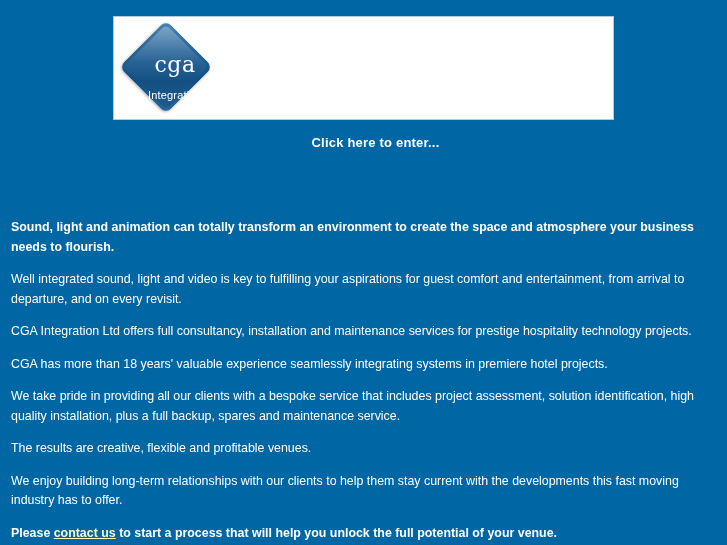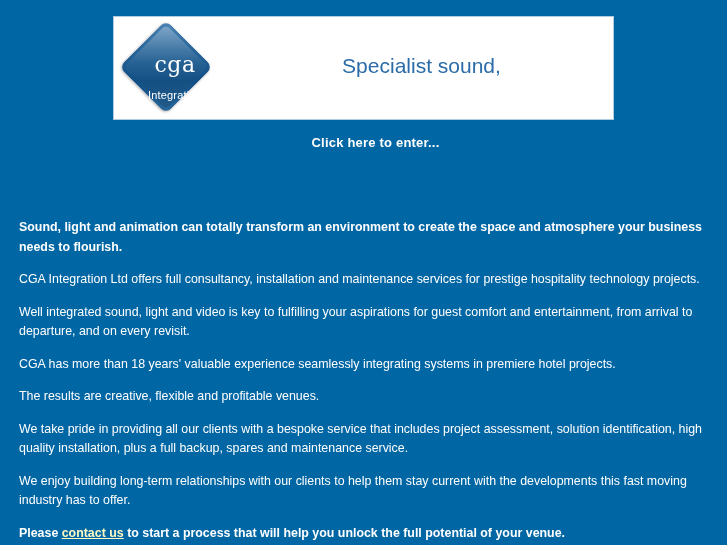--- a/index.html
+++ b/index.html
@@ -113,21 +113,21 @@
   #body-copy {
     position: absolute;
     left: 11px;
     top: 218px;
     width: 706px;
     color: #FFFFFF;
     font-size: 12.4px;
     line-height: 19.5px;
   }
   #body-copy p {
-    margin: 0 0 13px 8px;
+    margin: 0 0 13px 0;
   }
   #body-copy p.bold {
     font-weight: bold;
   }
   #contact-us-link {
     color: #fef9c3;
     text-decoration: underline;
     font-weight: bold;
   }
 </style>
@@ -138,29 +138,28 @@
 
   <div id="logo-wrap">
     <div id="logo-diamond"></div>
     <div id="logo-text">
       <span class="cga">cga</span>
       <span class="integration">Integration</span>
     </div>
   </div>
 
   <div id="banner-tagline">
-    <span class="line1">Specialist sound,</span>
   </div>
 
 </div>
 
 <a id="enter-link" href="#">Click here to enter...</a>
 
 <div id="body-copy">
   <p class="bold">Sound, light and animation can totally transform an environment to create the space and atmosphere your business needs to flourish.</p>
+  <p>Well integrated sound, light and video is key to fulfilling your aspirations for guest comfort and entertainment, from arrival to departure, and on every revisit.</p>
   <p>CGA Integration Ltd offers full consultancy, installation and maintenance services for prestige hospitality technology projects.</p>
-  <p>Well integrated sound, light and video is key to fulfilling your aspirations for guest comfort and entertainment, from arrival to departure, and on every revisit.</p>
   <p>CGA has more than 18 years' valuable experience seamlessly integrating systems in premiere hotel projects.</p>
+  <p>We take pride in providing all our clients with a bespoke service that includes project assessment, solution identification, high quality installation, plus a full backup, spares and maintenance service.</p>
   <p>The results are creative, flexible and profitable venues.</p>
-  <p>We take pride in providing all our clients with a bespoke service that includes project assessment, solution identification, high quality installation, plus a full backup, spares and maintenance service.</p>
   <p>We enjoy building long-term relationships with our clients to help them stay current with the developments this fast moving industry has to offer.</p>
   <p class="bold"><span>Please </span><a id="contact-us-link" href="#">contact us</a><span> to start a process that will help you unlock the full potential of your venue.</span></p>
 </div>
 
 </body></html>

